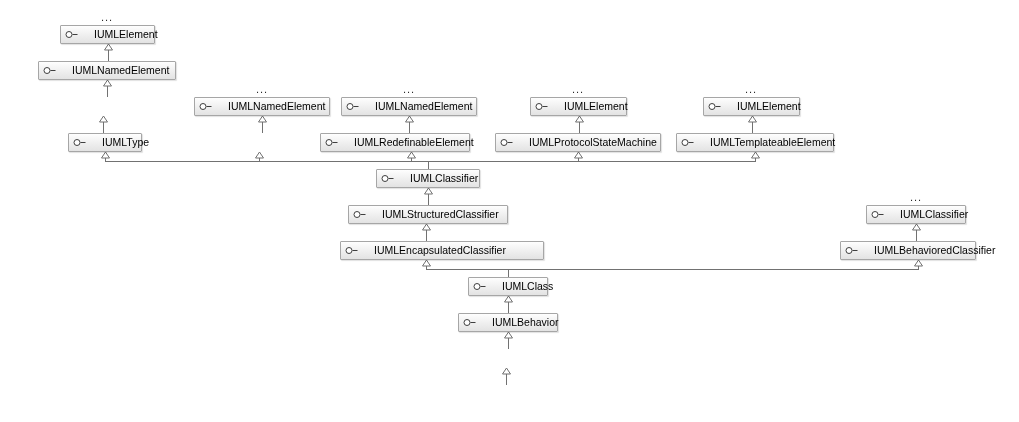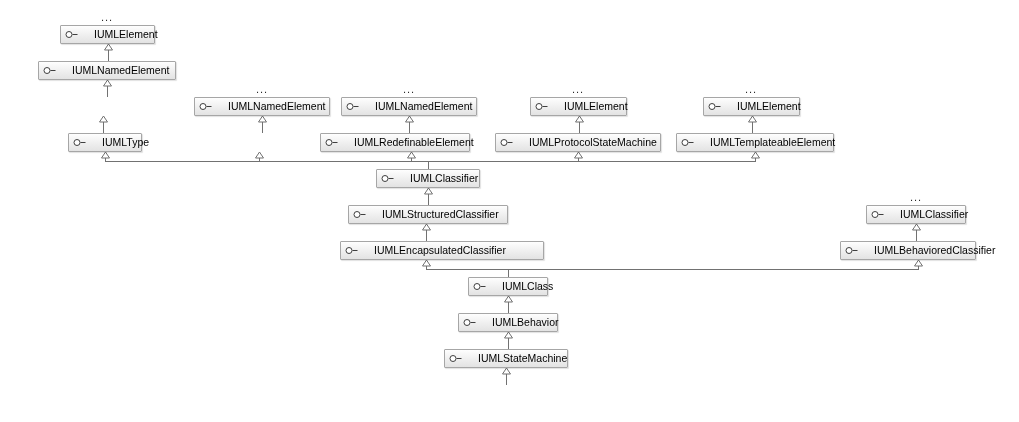--- a/index.html
+++ b/index.html
@@ -252,22 +252,13 @@
   </div>
   <div class="node" style="left:458px;top:313px;width:100px">
     <span class="node-icon">
         <svg width="13" height="9" viewBox="0 0 13 9">
           <circle cx="4" cy="4.5" r="3"></circle>
           <line x1="7.5" y1="4.5" x2="12.5" y2="4.5"></line>
         </svg>
       </span>
     <span class="node-label">IUMLBehavior</span>
   </div>
-  <div class="node" style="left:444px;top:349px;width:124px">
-    <span class="node-icon">
-        <svg width="13" height="9" viewBox="0 0 13 9">
-          <circle cx="4" cy="4.5" r="3"></circle>
-          <line x1="7.5" y1="4.5" x2="12.5" y2="4.5"></line>
-        </svg>
-      </span>
-    <span class="node-label">IUMLStateMachine</span>
-  </div>
 </div>
 
 </body></html>

